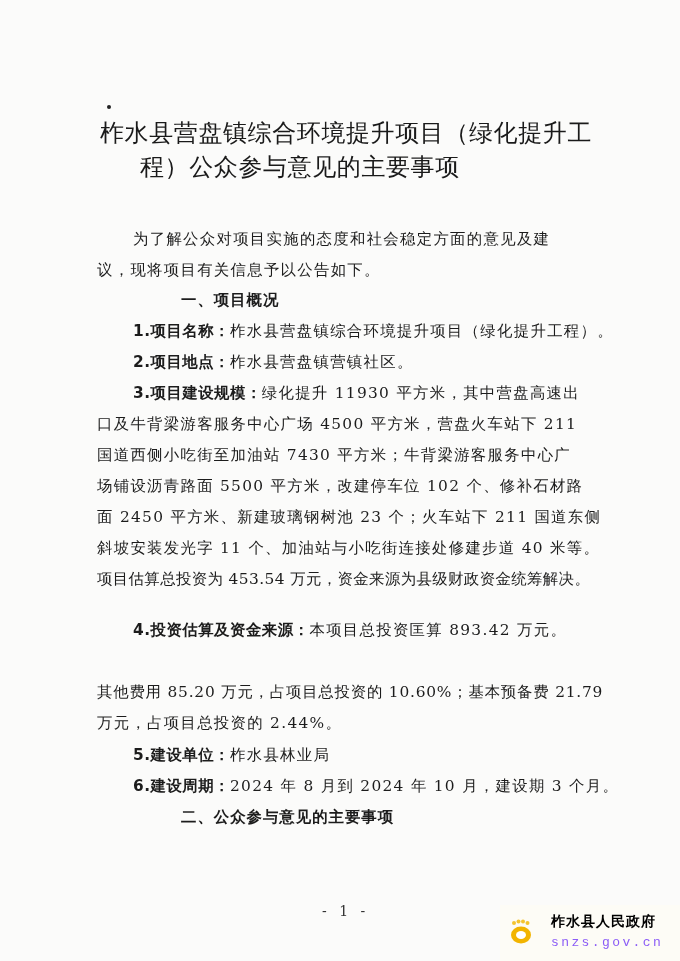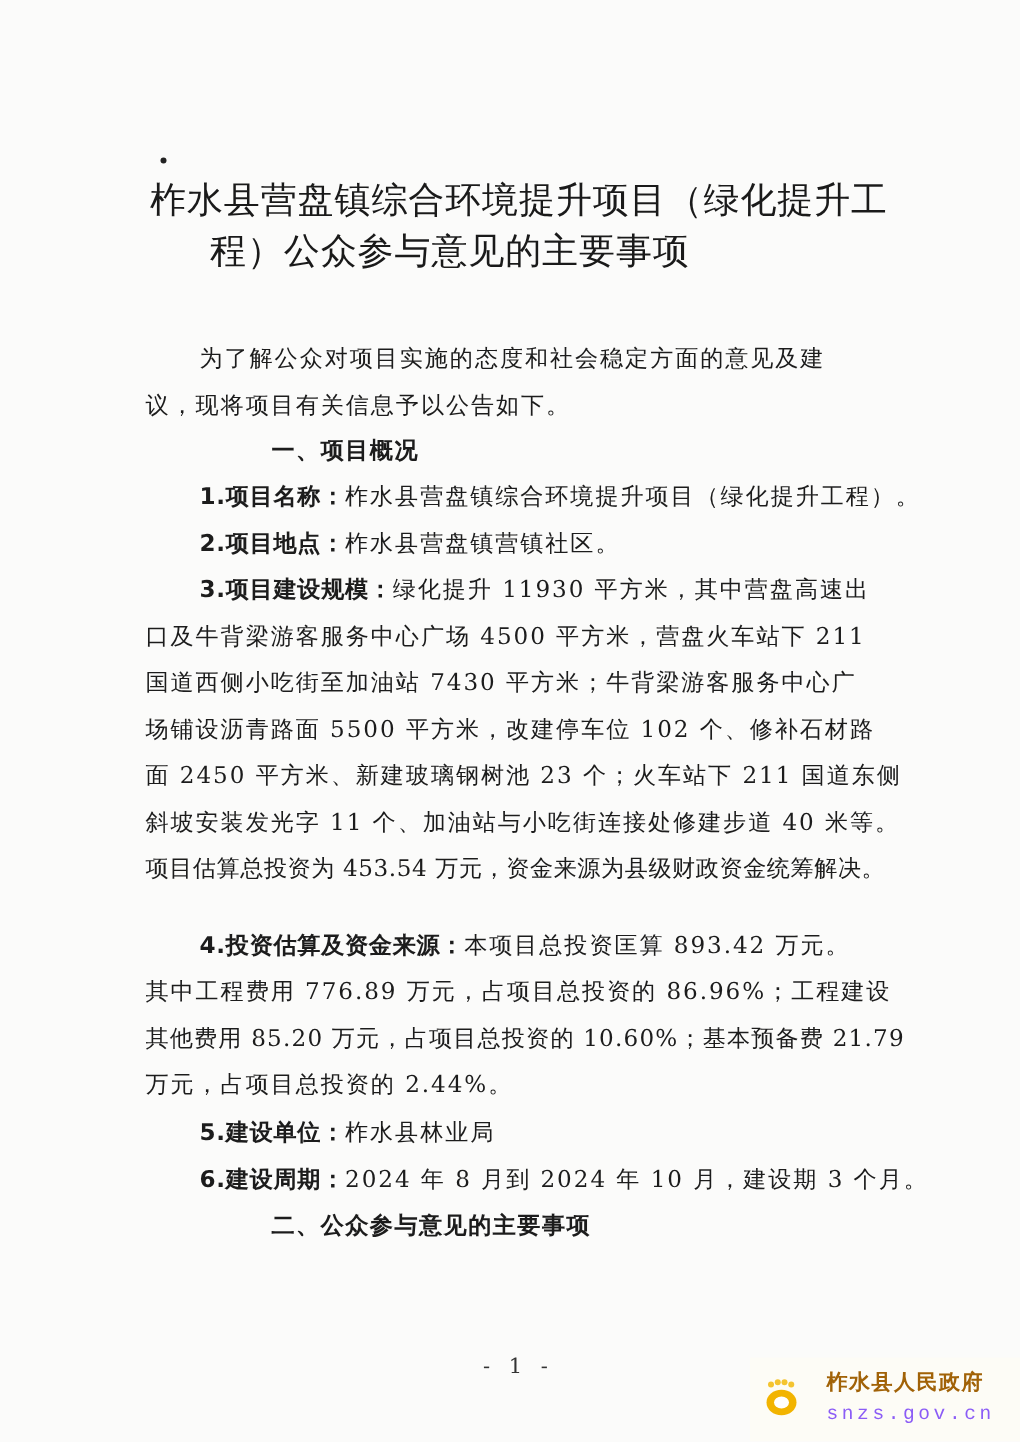--- a/index.html
+++ b/index.html
@@ -37,21 +37,21 @@
   .watermark {
     position: absolute; left: 500px; top: 905px; width: 180px; height: 56px;
     background: #fdfcf6;
   }
   .logo {
     position: absolute; left: 8px; top: 14px; width: 26px; height: 26px;
   }
   .wm-name {
     position: absolute; left: 51px; top: 8px;
     font-family: "DejaVu Serif", "Liberation Serif", serif;
-    font-weight: bold; font-size: 14px; color: #a16207; letter-spacing: 1px;
+    font-weight: bold; font-size: 14px; color: #000000; letter-spacing: 1px;
   }
   .wm-url {
     position: absolute; left: 51px; top: 30px;
     font-family: Liberation Mono, monospace;
     font-size: 13px; color: #8b5cf6; letter-spacing: 2.4px;
   }
 </style>
 </head>
 <body>
 
@@ -82,21 +82,20 @@
   <div class="line" style="top:414px">口及牛背梁游客服务中心广场 4500 平方米，营盘火车站下 211</div>
   <div class="line" style="top:445px">国道西侧小吃街至加油站 7430 平方米；牛背梁游客服务中心广</div>
   <div class="line" style="top:476px">场铺设沥青路面 5500 平方米，改建停车位 102 个、修补石材路</div>
   <div class="line" style="top:507px">面 2450 平方米、新建玻璃钢树池 23 个；火车站下 211 国道东侧</div>
   <div class="line" style="top:538px">斜坡安装发光字 11 个、加油站与小吃街连接处修建步道 40 米等。</div>
   <div class="line" style="top:569px;letter-spacing:0.4px">项目估算总投资为 453.54 万元，资金来源为县级财政资金统筹解决。</div>
 
   <div class="line ind" style="top:620px">
     <span class="lbl">4.投资估算及资金来源：</span><span>本项目总投资匡算 893.42 万元。</span>
   </div>
-  <div class="line" style="top:651px">其中工程费用 776.89 万元，占项目总投资的 86.96%；工程建设</div>
   <div class="line" style="top:682px;letter-spacing:0.8px">其他费用 85.20 万元，占项目总投资的 10.60%；基本预备费 21.79</div>
   <div class="line" style="top:713px">万元，占项目总投资的 2.44%。</div>
 
   <div class="line ind" style="top:745px">
     <span class="lbl">5.建设单位：</span><span>柞水县林业局</span>
   </div>
 
   <div class="line ind" style="top:776px">
     <span class="lbl">6.建设周期：</span><span>2024 年 8 月到 2024 年 10 月，建设期 3 个月。</span>
   </div>

